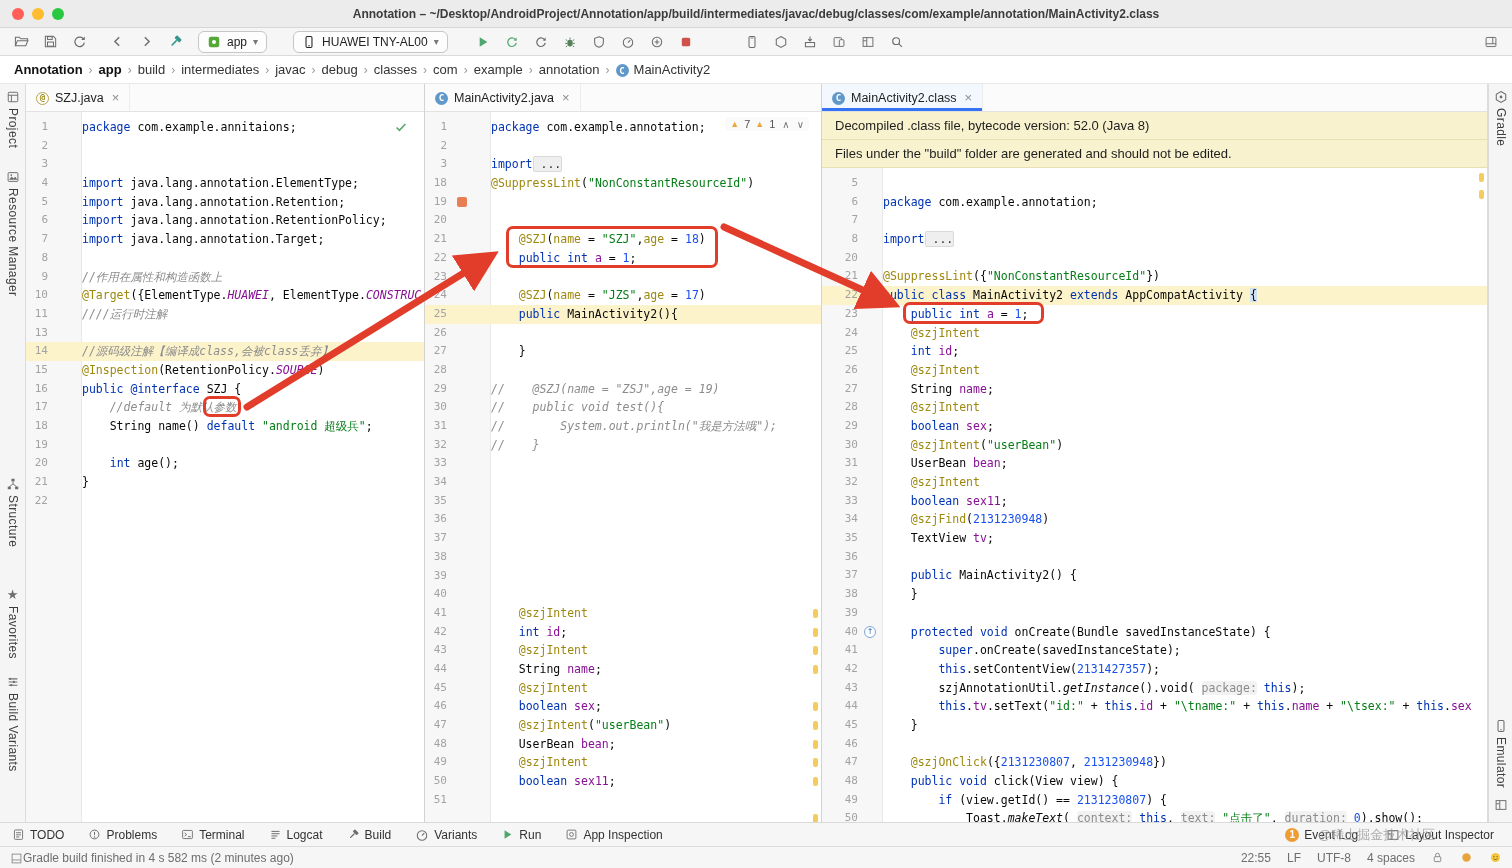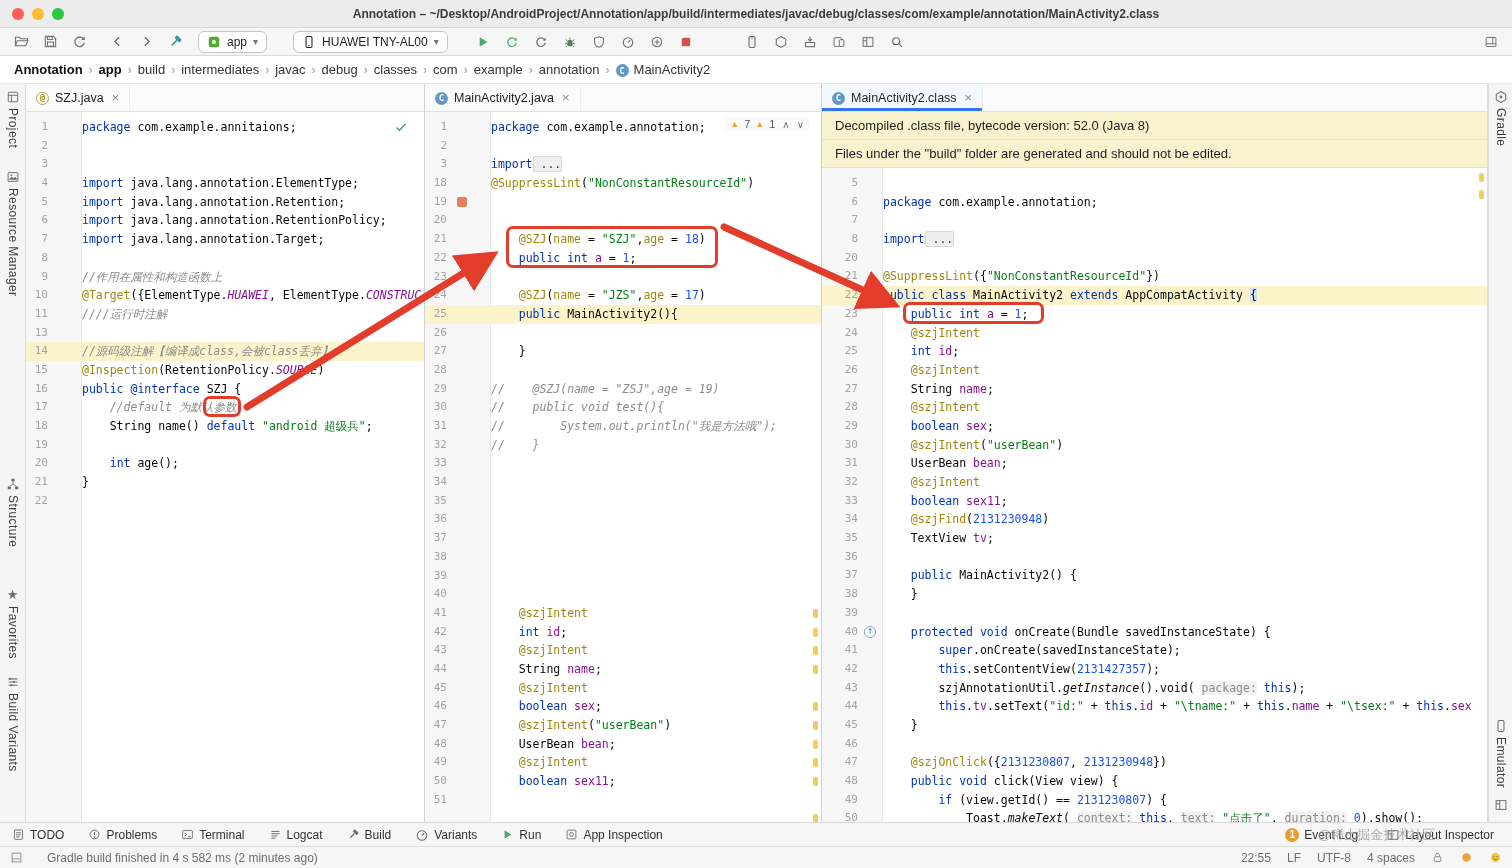--- a/index.html
+++ b/index.html
@@ -102,21 +102,21 @@
 
   
   .toolwin{position:absolute;left:0;right:0;bottom:22px;height:24px;background:#f6f6f6;border-top:1px solid #d9d9d9;display:flex;align-items:center;padding:0 12px;font-size:12px;color:#333;z-index:5}
   .twleft{display:flex;align-items:center;gap:24px}
   .twright{margin-left:auto;display:flex;align-items:center;gap:28px;padding-right:6px}
   .twitem{display:inline-flex;align-items:center;gap:5px;white-space:nowrap}
   .twitem .icn{color:#6d6d6d;display:inline-flex}
   .badge{width:14px;height:14px;border-radius:50%;background:#ed9d34;color:#fff;font-size:10px;display:inline-flex;align-items:center;justify-content:center;font-weight:700}
 
   .statusbar{position:absolute;left:0;right:0;bottom:0;height:22px;background:#f6f6f6;border-top:1px solid #dcdcdc;display:flex;align-items:center;padding:0 10px;font-size:12px;color:#6e6e6e;z-index:5}
-  .sbleft{display:flex;align-items:flex-start;gap:24px;white-space:nowrap}
+  .sbleft{display:flex;align-items:flex-end;gap:0;white-space:nowrap}
   .sbright{margin-left:auto;display:flex;align-items:center;gap:16px;white-space:nowrap}
   .sbitem{color:#6e6e6e}
   .statusbar .icn{color:#8a8a8a;display:inline-flex}
 
   
   .overlay{position:absolute;left:0;top:0;z-index:100;pointer-events:none}
   .redbox{position:absolute;border:3px solid #e23c2b;border-radius:7px;z-index:100;pointer-events:none}
   .watermark{position:absolute;left:1318px;top:826px;font-size:13px;color:#9b9b9b;opacity:.8;z-index:120;pointer-events:none;white-space:nowrap}
 
   .icn svg{display:block}

